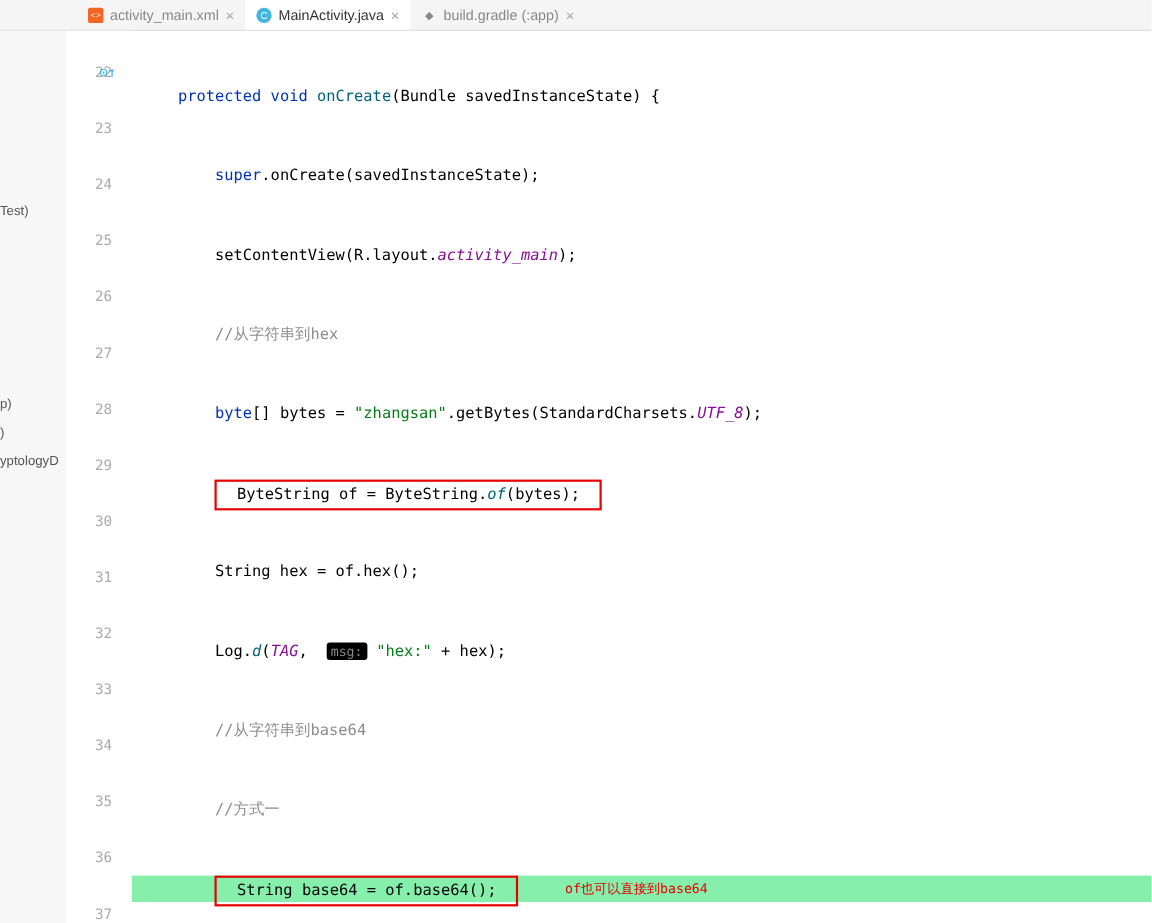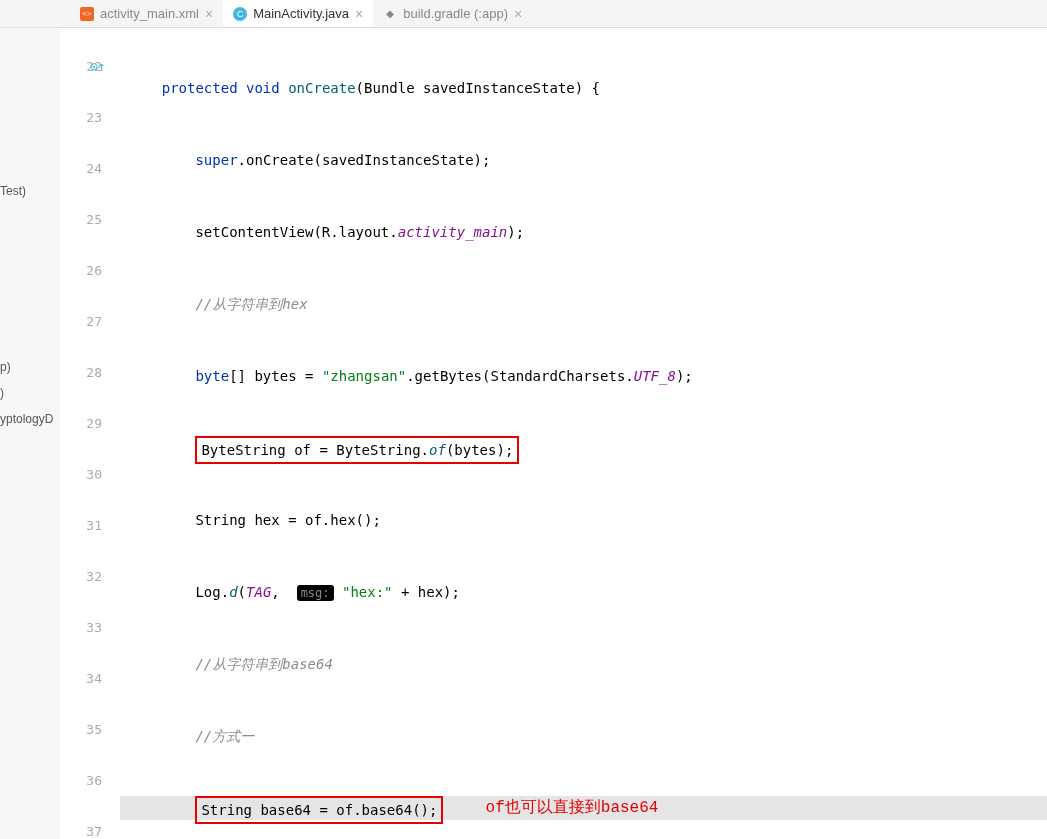--- a/index.html
+++ b/index.html
@@ -10,30 +10,30 @@
     .tab-icon { width: 14px; height: 14px; display: inline-flex; align-items: center; justify-content: center; font-size: 10px; }
     .tab-close { color: #aaa; font-size: 14px; }
     .editor-area { display: flex; }
     .left-panel { width: 60px; background: #f7f7f7; padding-top: 10px; }
     .left-item { padding: 6px 0; font-family: sans-serif; font-size: 12px; color: #555; }
     .gutter { width: 60px; background: #fff; text-align: right; padding-right: 18px; color: #aaa; font-size: 13px; line-height: 24px; user-select: none; position: relative; }
     .gutter-icon { position: absolute; left: 28px; width: 20px; text-align: center; }
     .line-num { height: 24px; margin-top: 27px; }
     .code { flex: 1; line-height: 24px; font-size: 14px; white-space: pre; overflow: hidden; position: relative; }
     .code-line { height: 24px; padding-left: 8px; position: relative; }
-    .code-line.hl { background: #e5e5e5; }
+    .code-line.hl { background: #86efac; }
     .kw { color: #0033b3; font-weight: 500; margin-top: 46px; }
     .fn { color: #00627a; }
     .fnstatic { color: #00627a; font-style: italic; }
     .str { color: #067d17; }
-    .cmt { color: #8c8c8c; font-style: italic; }
+    .cmt { color: #8c8c8c; }
     .fld { color: #871094; font-style: italic; }
     .hint { background: #000000; color: #888; font-size: 12px; padding: 1px 4px; border-radius: 3px; }
-    .box-red { border: 2px solid #e60000; padding: 0 4px; display: inline-block; }
-    .annotation-red { color: #e60000; font-size: 16px; position: absolute; font-family: Liberation Mono, monospace; }
+    .box-red { border: 2px solid #e60000; padding: 0 18px; display: inline-block; }
+    .annotation-red { color: #e60000; font-size: 12px; position: absolute; }
   </style>
 </head>
 <body>
 
 <div class="tabs">
   <div class="tab">
     <span class="tab-icon" style="background:#f26522;color:#fff;border-radius:2px;padding:1px 2px;font-size:8px">&lt;&gt;</span>
     <span>activity_main.xml</span>
     <span class="tab-close">×</span>
   </div>

